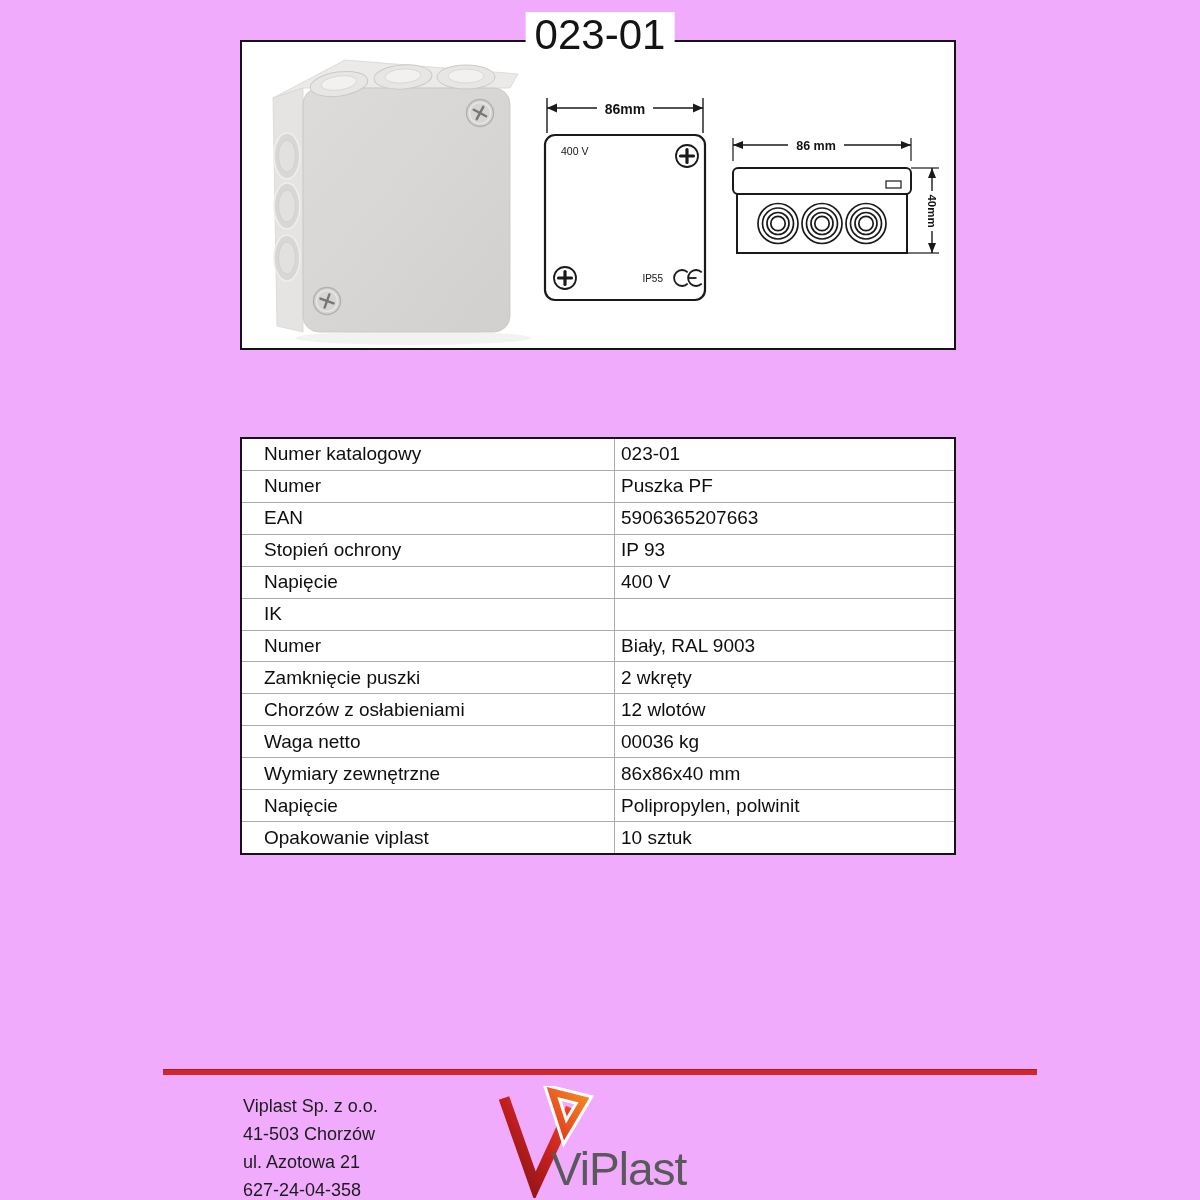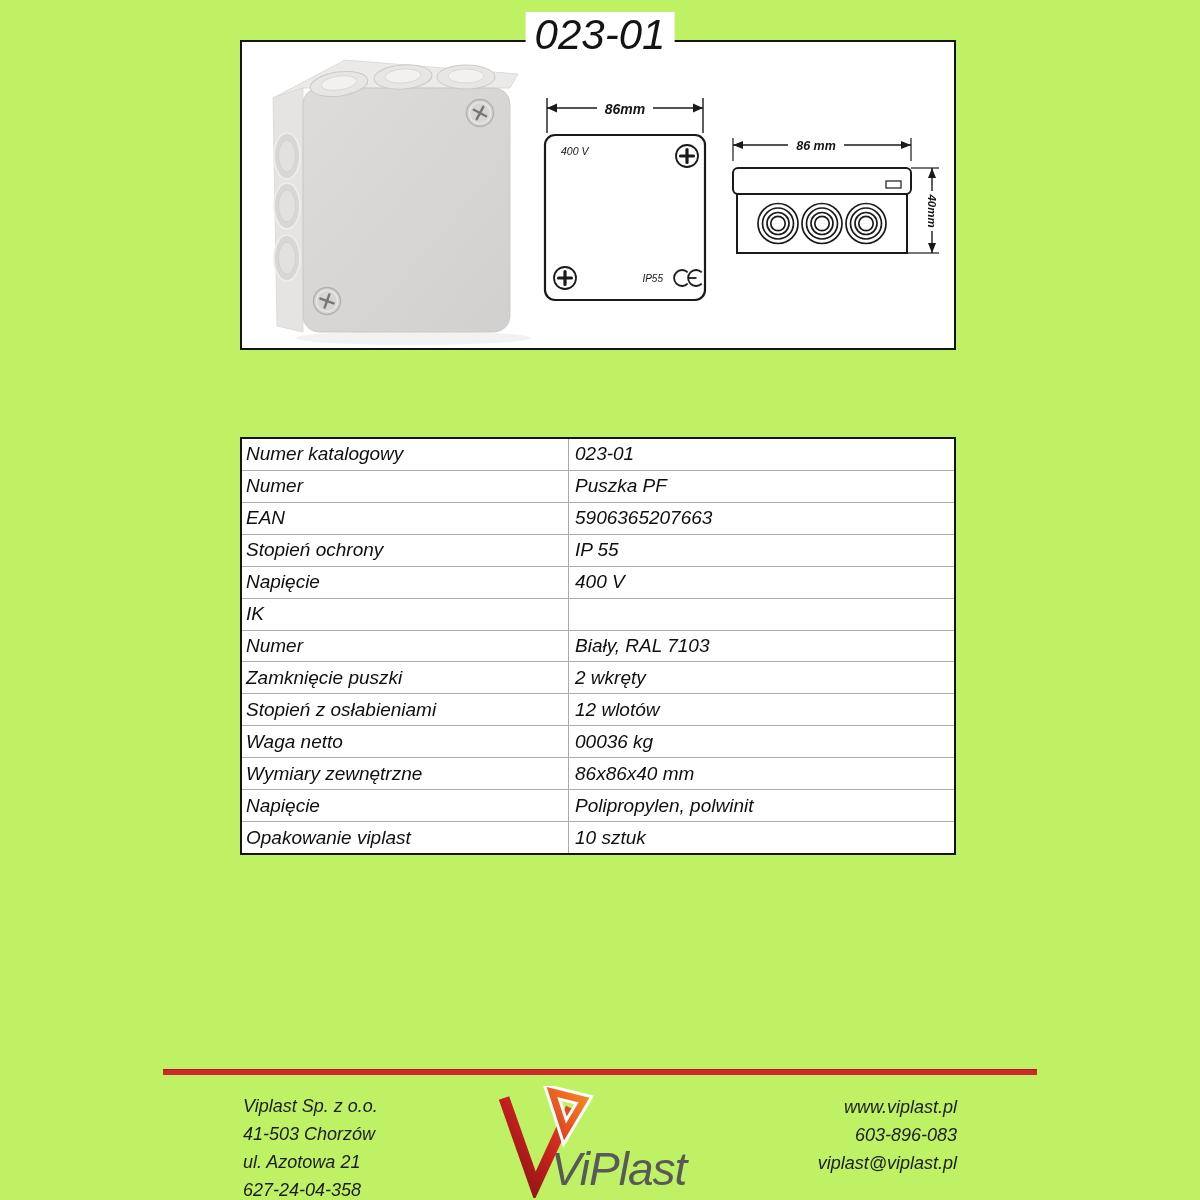--- a/index.html
+++ b/index.html
@@ -1,32 +1,32 @@
 <!DOCTYPE html>
 <html><head>
 <meta charset="utf-8">
 <style>
   html,body{margin:0;padding:0;background:#ffffff;}
-  #page{position:relative;width:1200px;height:1200px;background:#bef264;overflow:hidden;
-        font-family:"Liberation Sans", sans-serif;color:#111;font-style:italic;}
+  #page{position:relative;width:1200px;height:1200px;background:#f0abfc;overflow:hidden;
+        font-family:"Liberation Sans", sans-serif;color:#111;}
   .abs{position:absolute;}
 
   
   .panel{left:240px;top:40px;width:716px;height:310px;border:2.5px solid #141414;box-sizing:border-box;background:#fff;}
   .doc-title{left:600px;top:12px;transform:translateX(-50%);background:#ffffff;padding:0 9px;
              font-size:42px;line-height:46px;color:#141414;white-space:nowrap;z-index:3;}
 
   svg text{font-family:"Liberation Sans", sans-serif;fill:#141414;}
 
   
   .spec-table{left:240px;top:437px;width:716px;height:418px;border:2.5px solid #141414;box-sizing:border-box;
               display:flex;flex-direction:column;background:#fff;}
   .t-row{flex:1;display:flex;border-bottom:1px solid #ababab;}
   .t-row:last-child{border-bottom:none;}
-  .t-label{width:327px;box-sizing:border-box;border-right:1px solid #ababab;padding-left:4px;
+  .t-label{width:373px;box-sizing:border-box;border-right:1px solid #ababab;padding-left:22px;
            display:flex;align-items:center;font-size:19px;color:#0f0f0f;}
   .t-value{flex:1;padding-left:6px;display:flex;align-items:center;font-size:19px;color:#0f0f0f;}
 
   
   .footer-rule{left:163px;top:1069px;width:874px;height:5.5px;background:#cf282c;border-top:1px solid #a81d22;box-sizing:border-box;}
   .addr{left:243px;top:1092px;font-size:18px;line-height:28px;color:#1c1c1c;}
   .contact{right:243px;top:1093px;text-align:right;font-size:18px;line-height:28px;color:#1c1c1c;}
   .logo-text{left:551px;top:1146px;font-size:46px;line-height:46px;letter-spacing:-1px;color:#59595b;}
 </style>
 </head>
@@ -175,39 +175,39 @@
     <div class="t-row">
         <div class="t-label">Numer</div>
         <div class="t-value">Puszka PF</div>
       </div>
     <div class="t-row">
         <div class="t-label">EAN</div>
         <div class="t-value">5906365207663</div>
       </div>
     <div class="t-row">
         <div class="t-label">Stopień ochrony</div>
-        <div class="t-value">IP 55</div>
+        <div class="t-value">IP 93</div>
       </div>
     <div class="t-row">
         <div class="t-label">Napięcie</div>
         <div class="t-value">400 V</div>
       </div>
     <div class="t-row">
         <div class="t-label">IK</div>
       </div>
     <div class="t-row">
         <div class="t-label">Numer</div>
-        <div class="t-value">Biały, RAL 7103</div>
+        <div class="t-value">Biały, RAL 9003</div>
       </div>
     <div class="t-row">
         <div class="t-label">Zamknięcie puszki</div>
         <div class="t-value">2 wkręty</div>
       </div>
     <div class="t-row">
-        <div class="t-label">Stopień z osłabieniami</div>
+        <div class="t-label">Chorzów z osłabieniami</div>
         <div class="t-value">12 wlotów</div>
       </div>
     <div class="t-row">
         <div class="t-label">Waga netto</div>
         <div class="t-value">00036 kg</div>
       </div>
     <div class="t-row">
         <div class="t-label">Wymiary zewnętrzne</div>
         <div class="t-value">86x86x40 mm</div>
       </div>
@@ -241,19 +241,14 @@
         <stop offset="0" stop-color="#e03a20"></stop>
           <stop offset="1" stop-color="#f58822"></stop>
       </linearGradient>
     </defs>
     <polyline points="10,12 41,100 77,22" fill="none" stroke="url(#gV)" stroke-width="11"></polyline>
     <polygon points="58,6 90,14 71,46" fill="none" stroke="#ffffff" stroke-width="13"></polygon>
     <polygon points="58,6 90,14 71,46" fill="none" stroke="url(#gT)" stroke-width="7" stroke-linejoin="miter"></polygon>
   </svg>
   <div class="abs logo-text">ViPlast</div>
 
-  <div class="abs contact">
-    <div>www.viplast.pl</div>
-    <div>603-896-083</div>
-    <div>viplast@viplast.pl</div>
-  </div>
 
 </div>
 
 </body></html>

